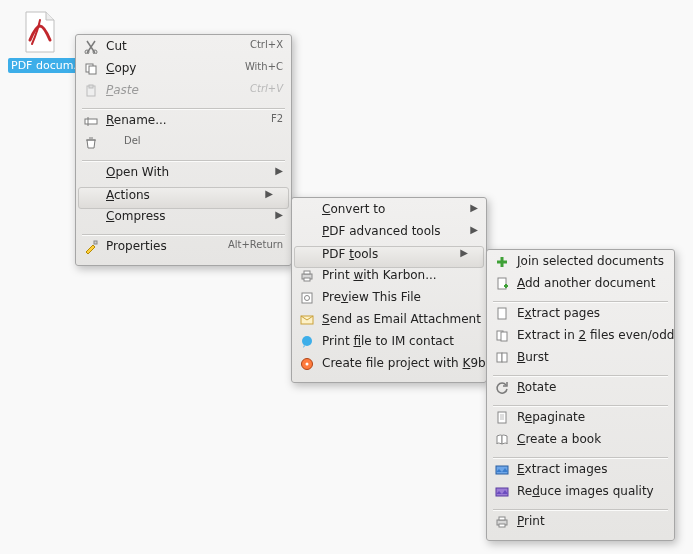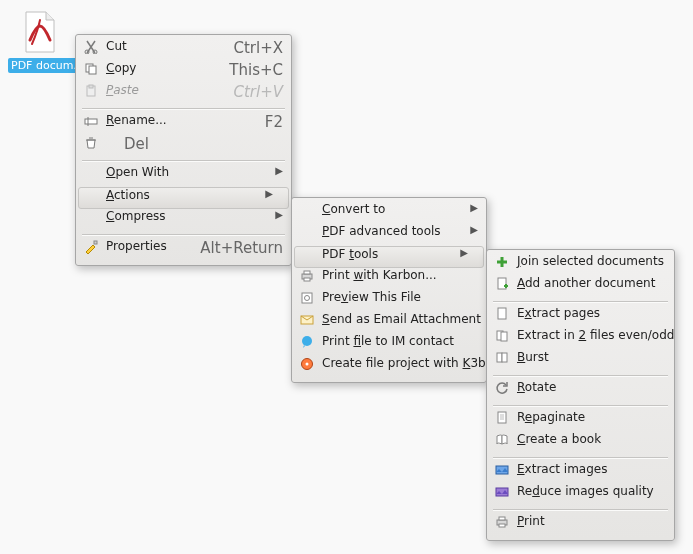--- a/index.html
+++ b/index.html
@@ -71,21 +71,21 @@
     justify-content: center;
     margin-right: 6px;
     flex-shrink: 0;
   }
   .mi-label {
     flex: 1;
   }
   .mi-shortcut {
     color: #666;
     margin-left: 18px;
-    font-size: 15px;
+    font-size: 10px;
   }
   .menu-item.disabled .mi-shortcut {
     color: #b8b8b8;
   }
   .mi-sub {
     width: 10px;
     text-align: right;
     color: #555;
     margin-left: 14px;
     font-size: 10px;
@@ -130,21 +130,21 @@
   </div>
 
   <div class="menu-item">
     <span class="mi-icon">
       <svg width="14" height="14" viewBox="0 0 14 14">
           <rect x="2" y="2" width="7" height="8" fill="#fff" stroke="#7a7a7a"></rect>
           <rect x="5" y="4" width="7" height="8" fill="#fff" stroke="#7a7a7a"></rect>
         </svg>
     </span>
     <span class="mi-label"><span></span><span class="u">C</span><span>opy</span></span>
-    <span class="mi-shortcut">This+C</span>
+    <span class="mi-shortcut">With+C</span>
   </div>
 
   <div class="menu-item disabled">
     <span class="mi-icon">
       <svg width="14" height="14" viewBox="0 0 14 14">
           <rect x="3" y="2" width="8" height="10" fill="#eee" stroke="#bcbcbc"></rect>
           <rect x="5" y="1" width="4" height="3" fill="#ddd" stroke="#bcbcbc"></rect>
         </svg>
     </span>
     <span class="mi-label"><span></span><span class="u">P</span><span>aste</span></span>
@@ -270,21 +270,21 @@
     <span class="mi-label"><span>Print </span><span class="u">f</span><span>ile to IM contact</span></span>
   </div>
 
   <div class="menu-item">
     <span class="mi-icon">
       <svg width="14" height="14" viewBox="0 0 14 14">
           <circle cx="7" cy="7" r="5.5" fill="#ff7b3d" stroke="#b04516"></circle>
           <circle cx="7" cy="7" r="1.5" fill="#fff"></circle>
         </svg>
     </span>
-    <span class="mi-label"><span>Create file project with </span><span class="u">K</span><span>3b</span></span>
+    <span class="mi-label"><span>Create file project with </span><span class="u">K</span><span>9b</span></span>
   </div>
 </div>
 
 <div class="menu" style="left:486px; top:249px; width:183px;">
 
   <div class="menu-item">
     <span class="mi-icon">
       <svg width="12" height="12" viewBox="0 0 12 12">
           <line x1="6" y1="1" x2="6" y2="11" stroke="#3fa137" stroke-width="3"></line>
           <line x1="1" y1="6" x2="11" y2="6" stroke="#3fa137" stroke-width="3"></line>

